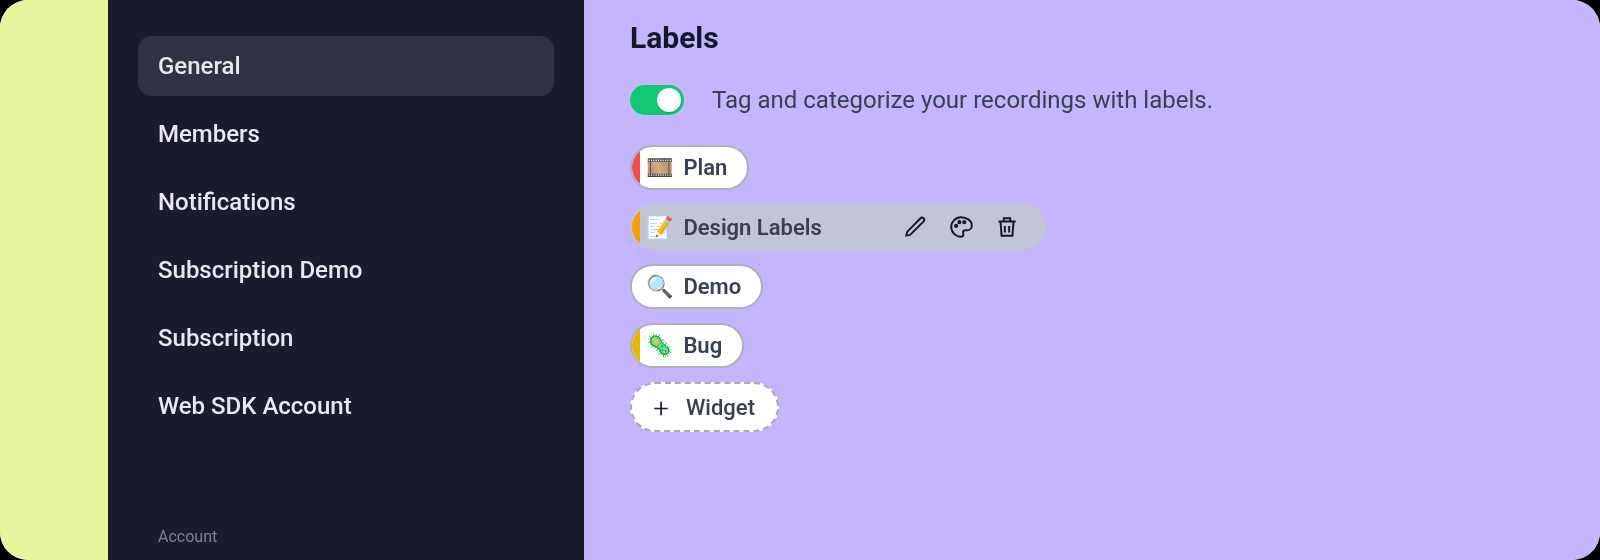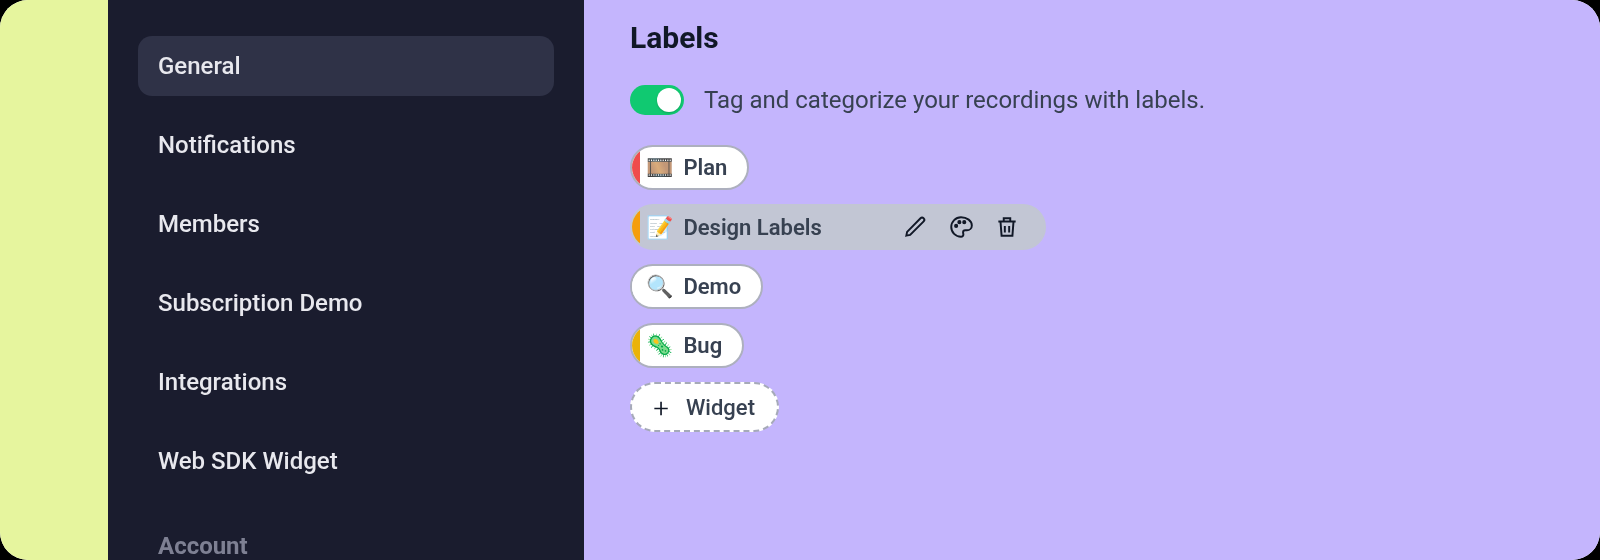--- a/index.html
+++ b/index.html
@@ -25,54 +25,54 @@
       flex-shrink: 0;
     }
     .sidebar {
       width: 476px;
       background: #1a1c2e;
       flex-shrink: 0;
       padding: 36px 30px 0 30px;
       display: flex;
       flex-direction: column;
     }
-    .sidebar-items { display: flex; flex-direction: column; gap: 19px; }
+    .sidebar-items { display: flex; flex-direction: column; gap: 8px; }
     .sidebar-item {
       padding: 16px 20px;
       border-radius: 14px;
       color: #e8e8ee;
       font-size: 24px;
       font-weight: 500;
       cursor: pointer;
     }
     .sidebar-item.active {
       background: #2f3247;
     }
     .sidebar-footer {
       margin-top: auto;
-      padding: 0 0 0 20px;
+      padding: 0 0 14px 20px;
       color: #7e8093;
-      font-size: 24px;
-      font-weight: 700;
+      font-size: 16px;
+      font-weight: 400;
     }
     .main {
       flex: 1;
       background: #c4b5fd;
       padding: 20px 46px;
     }
     .page-title {
       font-size: 30px;
       font-weight: 700;
       color: #111827;
       margin-bottom: 30px;
     }
     .toggle-row {
       display: flex;
       align-items: center;
-      gap: 20px;
+      gap: 28px;
       margin-bottom: 30px;
     }
     .toggle {
       width: 54px;
       height: 30px;
       background: #10c971;
       border-radius: 999px;
       position: relative;
       cursor: pointer;
       flex-shrink: 0;
@@ -159,25 +159,25 @@
   </style>
 </head>
 <body>
 
 <div class="frame">
   <div class="accent-bar"></div>
 
   <nav class="sidebar">
     <div class="sidebar-items">
       <div class="sidebar-item active"><span>General</span></div>
+      <div class="sidebar-item"><span>Members</span></div>
       <div class="sidebar-item"><span>Notifications</span></div>
-      <div class="sidebar-item"><span>Members</span></div>
       <div class="sidebar-item"><span>Subscription Demo</span></div>
-      <div class="sidebar-item"><span>Integrations</span></div>
-      <div class="sidebar-item"><span>Web SDK Widget</span></div>
+      <div class="sidebar-item"><span>Subscription</span></div>
+      <div class="sidebar-item"><span>Web SDK Account</span></div>
     </div>
     <div class="sidebar-footer"><span>Account</span></div>
   </nav>
 
   <main class="main">
     <h1 class="page-title">Labels</h1>
 
     <div class="toggle-row">
       <div class="toggle">
         <div class="toggle-knob"></div>

